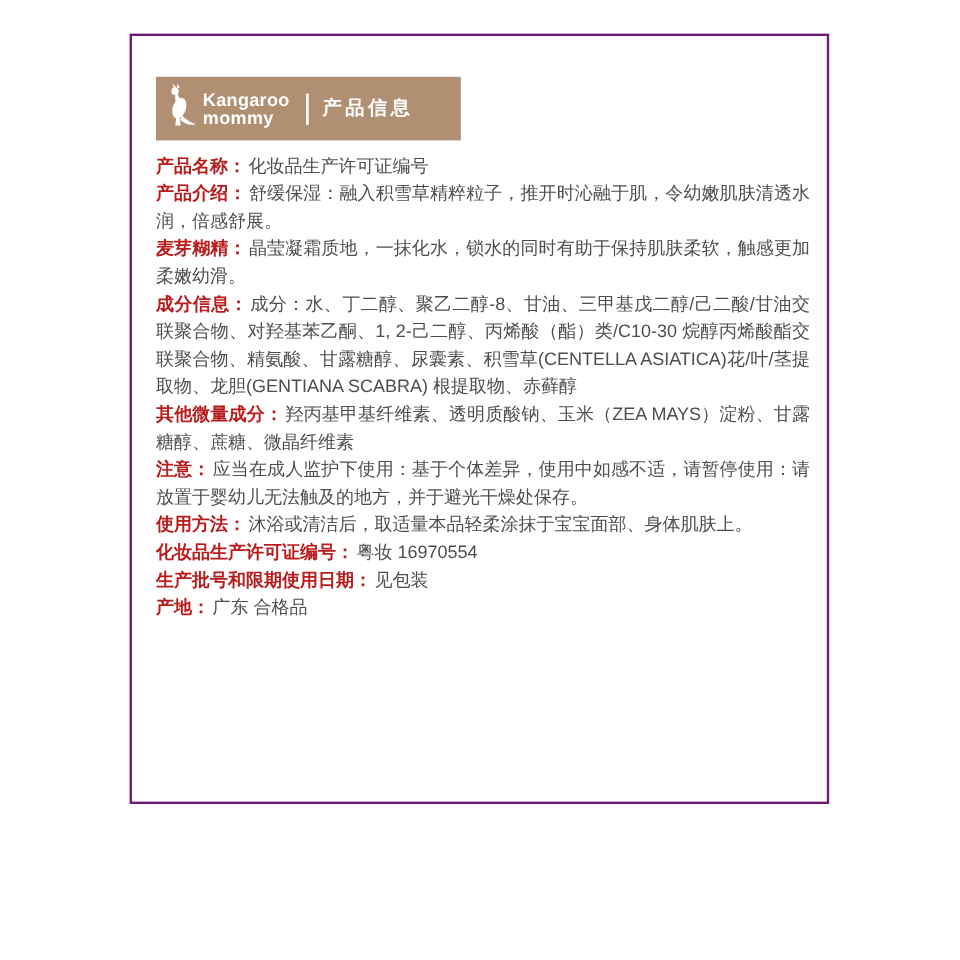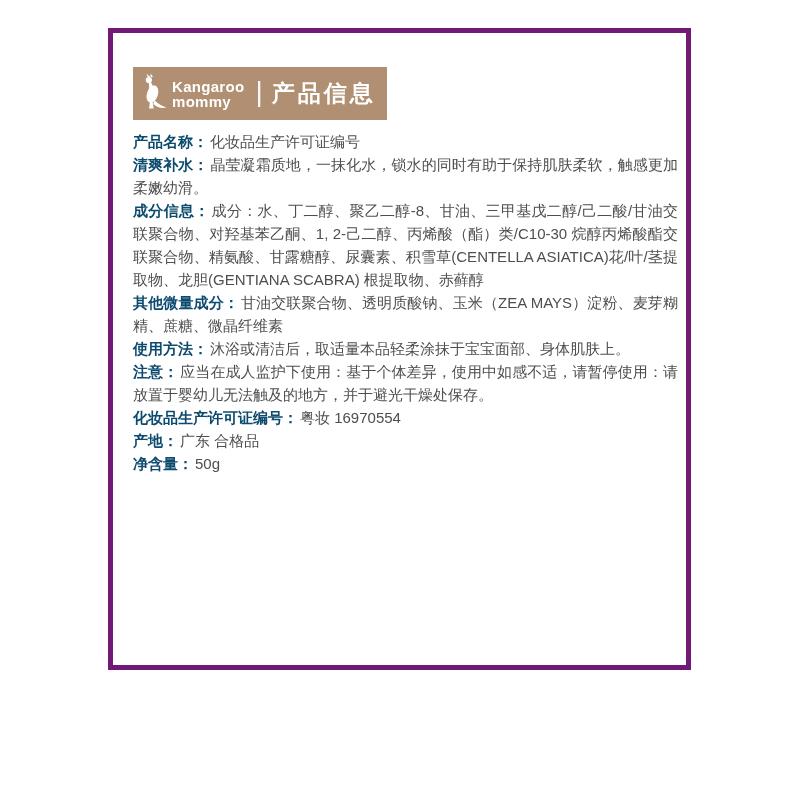--- a/index.html
+++ b/index.html
@@ -2,40 +2,40 @@
 <html><head>
 <meta charset="utf-8">
 <style>
   * { margin:0; padding:0; box-sizing:border-box; }
   html,body { width:800px; height:800px; background:#ffffff;
     font-family:"Liberation Sans","DejaVu Sans",sans-serif; }
   .page { position:relative; width:800px; height:800px; background:#fff; overflow:hidden; }
 
   .frame {
     position:absolute; left:108px; top:28px; width:583px; height:642px;
-    border:5px solid #701a75; background:#fff;
+    border:2px solid #701a75; background:#fff;
   }
 
   .banner {
     position:absolute; left:20px; top:34px; width:254px; height:53px;
     background:#b08f72; color:#fff;
     display:flex; align-items:center; padding:0 8px; overflow:hidden;
   }
   .kicon { flex:0 0 auto; margin-right:4px; }
   .logo-text { font-size:15px; font-weight:bold; line-height:15px; letter-spacing:.3px; white-space:nowrap; }
   .sep { font-size:28px; font-weight:100; margin:0 9px 3px 11px; opacity:.95; }
-  .banner-title { font-size:23px; font-weight:bold; letter-spacing:3px; white-space:nowrap; }
+  .banner-title { font-size:16px; font-weight:bold; letter-spacing:3px; white-space:nowrap; }
 
   .content {
     position:absolute; left:20px; top:97px; width:545px;
     font-size:15px; line-height:23px; color:#4e4e4e;
     text-align:justify;
   }
   .row { margin:0; }
-  .lbl { font-weight:bold; color:#0c4a6e; padding-right:2px; }
+  .lbl { font-weight:bold; color:#b91c1c; padding-right:2px; }
 </style>
 </head>
 <body>
 
 <div class="page">
   <div class="frame">
 
     <div class="banner">
       <span class="kicon">
         <svg width="27" height="38" viewBox="0 0 26 36" aria-hidden="true">
@@ -54,24 +54,25 @@
       <span class="logo-text">
         <span>Kangaroo</span><br>
         <span>mommy</span>
       </span>
       <span class="sep">|</span>
       <span class="banner-title">产品信息</span>
     </div>
 
     <div class="content">
       <p class="row"><span class="lbl">产品名称：</span><span>化妆品生产许可证编号</span></p>
-      <p class="row"><span class="lbl">清爽补水：</span><span>晶莹凝霜质地，一抹化水，锁水的同时有助于保持肌肤柔软，触感更加柔嫩幼滑。</span></p>
+      <p class="row"><span class="lbl">产品介绍：</span><span>舒缓保湿：融入积雪草精粹粒子，推开时沁融于肌，令幼嫩肌肤清透水润，倍感舒展。</span></p>
+      <p class="row"><span class="lbl">麦芽糊精：</span><span>晶莹凝霜质地，一抹化水，锁水的同时有助于保持肌肤柔软，触感更加柔嫩幼滑。</span></p>
       <p class="row"><span class="lbl">成分信息：</span><span>成分：水、丁二醇、聚乙二醇-8、甘油、三甲基戊二醇/己二酸/甘油交联聚合物、对羟基苯乙酮、1, 2-己二醇、丙烯酸（酯）类/C10-30 烷醇丙烯酸酯交联聚合物、精氨酸、甘露糖醇、尿囊素、积雪草(CENTELLA ASIATICA)花/叶/茎提取物、龙胆(GENTIANA SCABRA) 根提取物、赤藓醇</span></p>
-      <p class="row"><span class="lbl">其他微量成分：</span><span>甘油交联聚合物、透明质酸钠、玉米（ZEA MAYS）淀粉、麦芽糊精、蔗糖、微晶纤维素</span></p>
+      <p class="row"><span class="lbl">其他微量成分：</span><span>羟丙基甲基纤维素、透明质酸钠、玉米（ZEA MAYS）淀粉、甘露糖醇、蔗糖、微晶纤维素</span></p>
+      <p class="row"><span class="lbl">注意：</span><span>应当在成人监护下使用：基于个体差异，使用中如感不适，请暂停使用：请放置于婴幼儿无法触及的地方，并于避光干燥处保存。</span></p>
       <p class="row"><span class="lbl">使用方法：</span><span>沐浴或清洁后，取适量本品轻柔涂抹于宝宝面部、身体肌肤上。</span></p>
-      <p class="row"><span class="lbl">注意：</span><span>应当在成人监护下使用：基于个体差异，使用中如感不适，请暂停使用：请放置于婴幼儿无法触及的地方，并于避光干燥处保存。</span></p>
       <p class="row"><span class="lbl">化妆品生产许可证编号：</span><span>粤妆 16970554</span></p>
+      <p class="row"><span class="lbl">生产批号和限期使用日期：</span><span>见包装</span></p>
       <p class="row"><span class="lbl">产地：</span><span>广东 合格品</span></p>
-      <p class="row"><span class="lbl">净含量：</span><span>50g</span></p>
     </div>
 
   </div>
 </div>
 
 </body></html>

